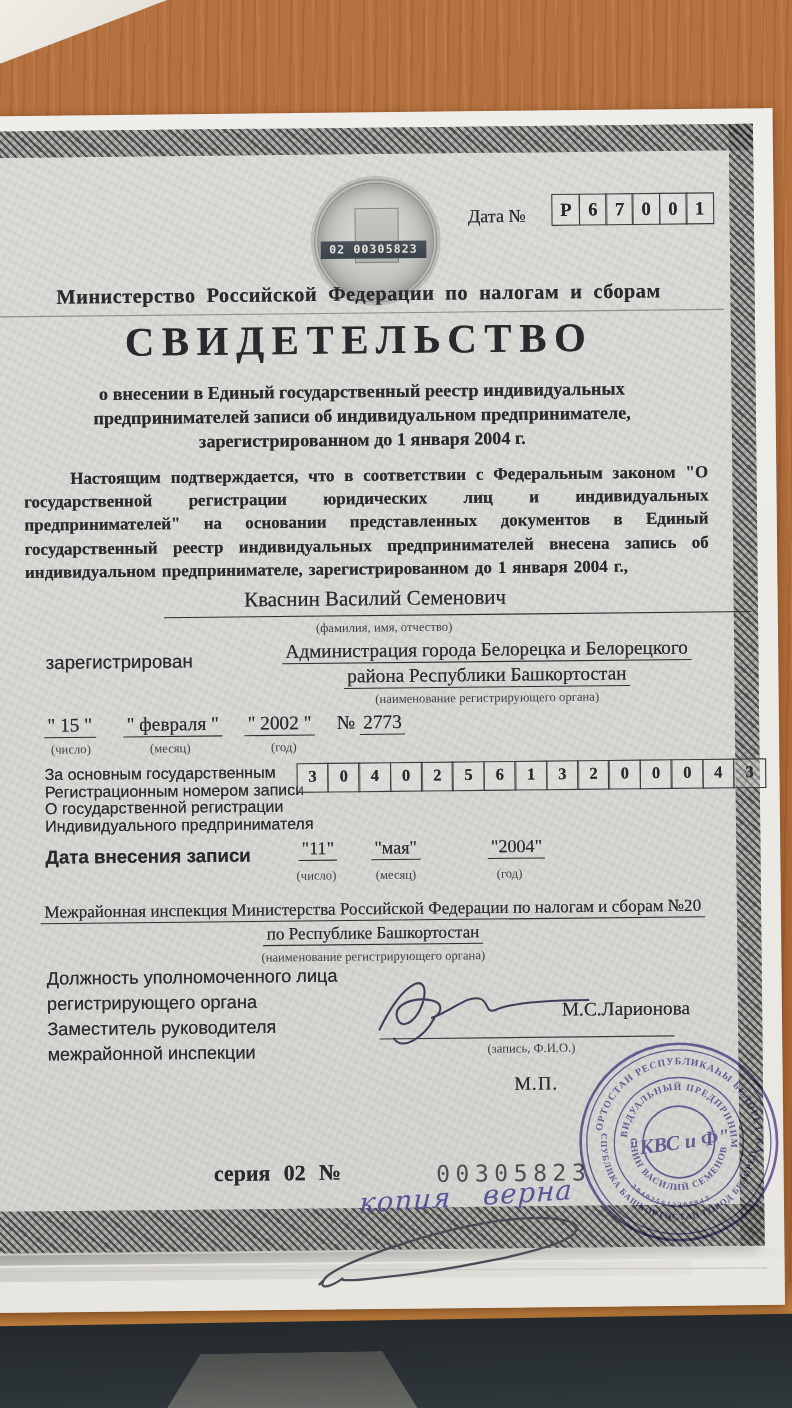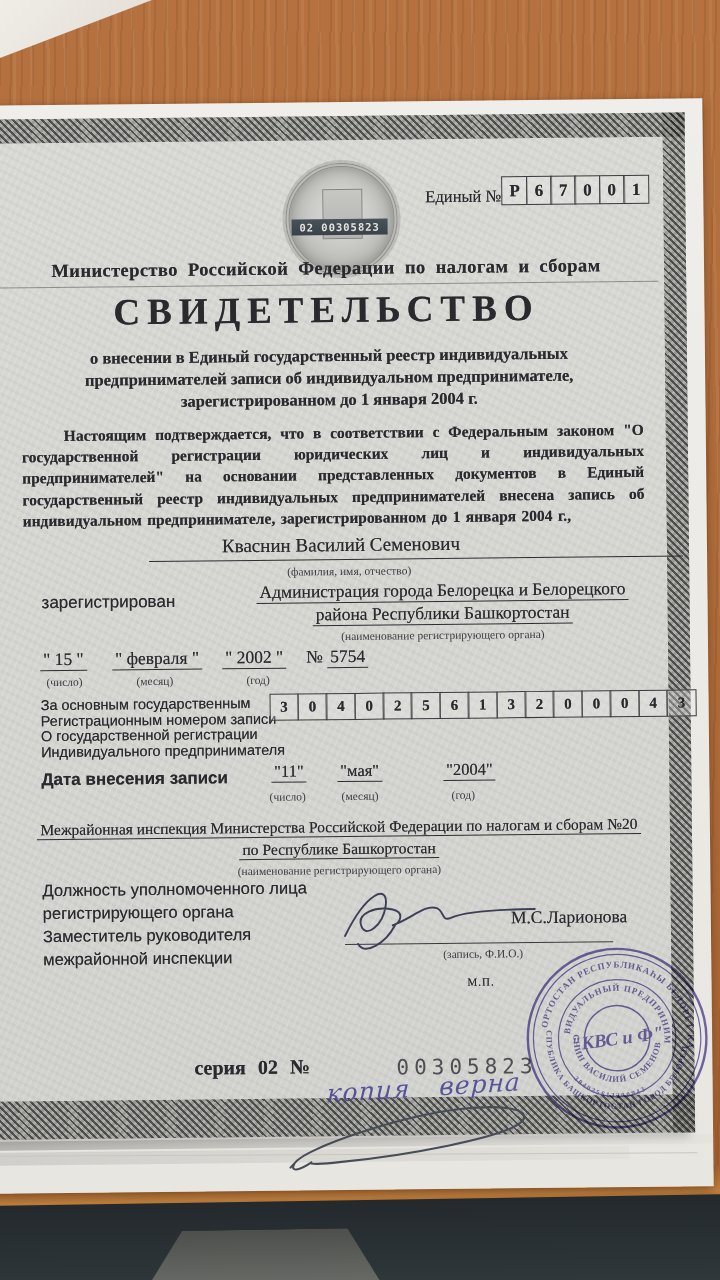--- a/index.html
+++ b/index.html
@@ -95,21 +95,21 @@
     <div class="abs doc">
       <div class="abs gb gb-top"></div>
       <div class="abs gb gb-right"></div>
       <div class="abs gb gb-bottom"></div>
 
       <div class="abs emblem">
         <div class="shield"></div>
         <div class="band">02 00305823</div>
       </div>
 
-      <div class="abs serif toner" style="left:446px;top:72px;font-size:16.5px;">Единый №</div>
+      <div class="abs serif toner" style="left:446px;top:72px;font-size:16.5px;">Дата №</div>
       <div class="abs cellrow" style="left:524px;top:62px;">
         <span class="cell serif toner">Р</span>
         <span class="cell serif toner">6</span>
         <span class="cell serif toner">7</span>
         <span class="cell serif toner">0</span>
         <span class="cell serif toner">0</span>
         <span class="cell serif toner">1</span>
       </div>
 
       <div class="abs serif toner ministry">Министерство Российской Федерации по налогам и сборам</div>
@@ -140,21 +140,21 @@
       <div class="abs serif toner" style="left:128px;top:530px;font-size:17.5px;">
         <span class="ul">" февраля "</span>
       </div>
       <div class="abs cap serif" style="left:152px;top:557px;">(месяц)</div>
       <div class="abs serif toner" style="left:238px;top:530px;font-size:17.5px;">
         <span class="ul">" 2002 "</span>
       </div>
       <div class="abs cap serif" style="left:262px;top:557px;">(год)</div>
       <div class="abs serif toner" style="left:322px;top:530px;font-size:17.5px;">
         <span>№</span>
-        <span class="ul">5754</span>
+        <span class="ul">2773</span>
       </div>
 
       <div class="abs sans toner" style="left:56px;top:579px;font-size:14.5px;line-height:15.6px;">
         <div>За основным государственным</div>
         <div>Регистрационным номером записи</div>
         <div>О государственной регистрации</div>
         <div>Индивидуального предпринимателя</div>
       </div>
       <div class="abs cellrow" style="left:286px;top:577px;">
         <span class="ogrn-cell serif toner">3</span>
@@ -201,21 +201,21 @@
         <div>межрайонной инспекции</div>
       </div>
       <div class="abs serif toner" style="left:524px;top:793px;font-size:17.5px;">М.С.Ларионова</div>
       <div class="abs" style="left:358px;top:772px;width:268px;height:56px;border-bottom:1.4px solid #3a3a3e;"></div>
       <svg class="abs" style="left:344px;top:762px;" width="290" height="86" viewBox="0 0 290 86">
         <path class="sig-ink" d="M14 58 C36 14, 58 6, 55 28 C52 48, 34 62, 30 47 C27 36, 44 28, 62 32 C74 35, 70 46, 61 48 C80 42, 94 27, 106 31 C114 34, 110 45, 120 41 C133 35, 163 33, 204 33"></path>
         <path class="sig-ink" d="M64 48 C54 66, 34 78, 27 66"></path>
       </svg>
       <div class="abs cap serif" style="left:456px;top:833px;">(запись, Ф.И.О.)</div>
 
-      <div class="abs serif toner" style="left:480px;top:861px;font-size:11px;letter-spacing:1px;">М.П.</div>
+      <div class="abs serif toner" style="left:480px;top:861px;font-size:17px;letter-spacing:1px;">М.П.</div>
 
       <div class="abs serif toner" style="left:206px;top:939px;font-size:20px;font-weight:bold;word-spacing:7px;">серия 02 №</div>
       <div class="abs" style="left:408px;top:940px;font-size:21px;letter-spacing:5px;color:#4e4e52;font-family:'DejaVu Sans Mono',monospace;">00305823</div>
 
       <div class="abs handnote" style="left:338px;top:958px;font-family:'DejaVu Serif',serif;">копия верна</div>
 
       <div class="abs stamp-wrap">
         <svg width="186" height="186" viewBox="0 0 200 200">
           <defs>
             <path id="arcOT" d="M 24 100 A 76 76 0 0 1 176 100"></path>

